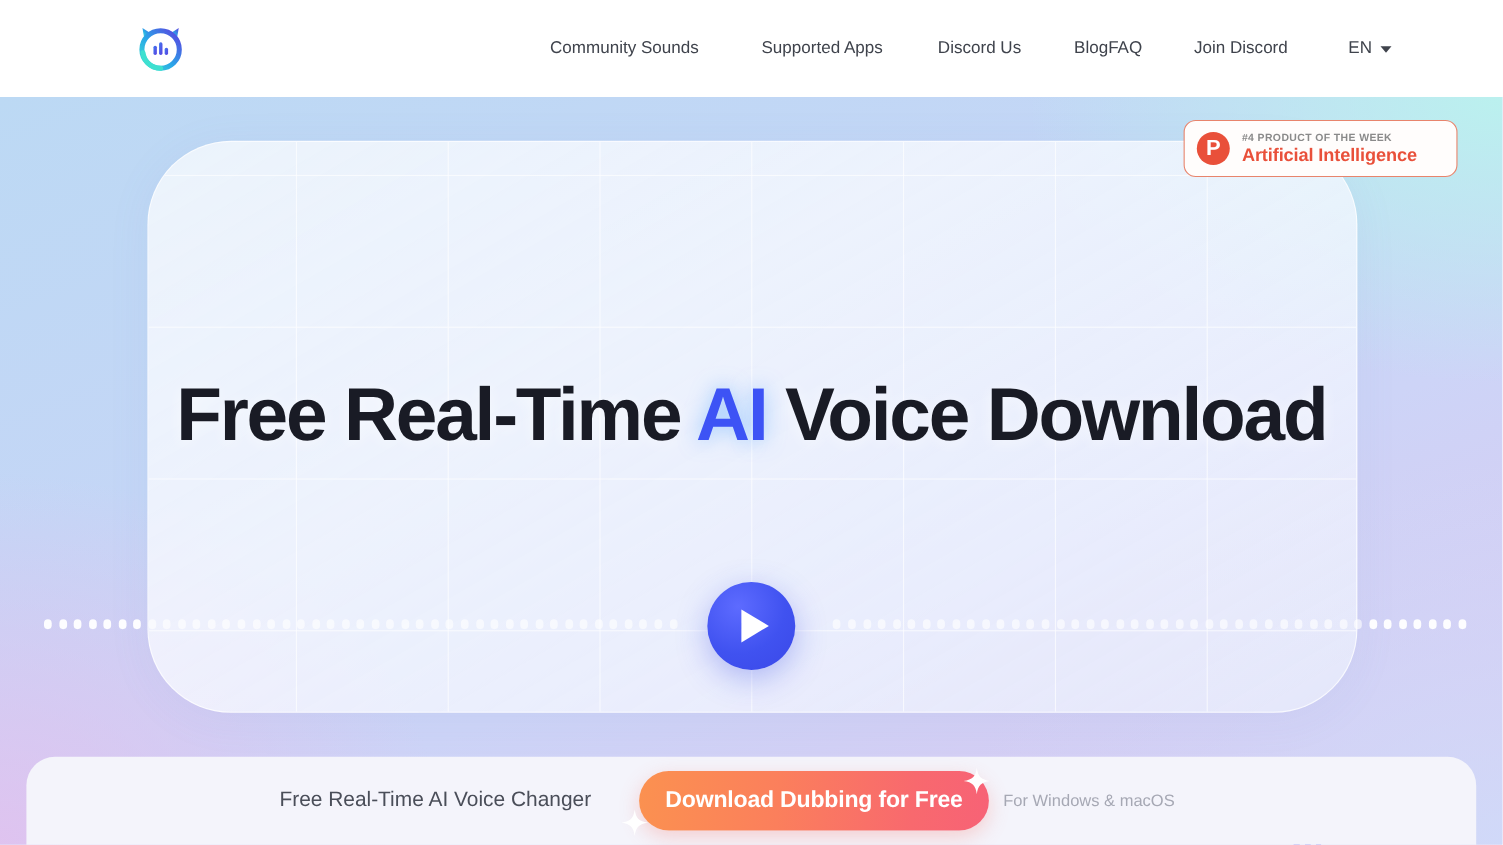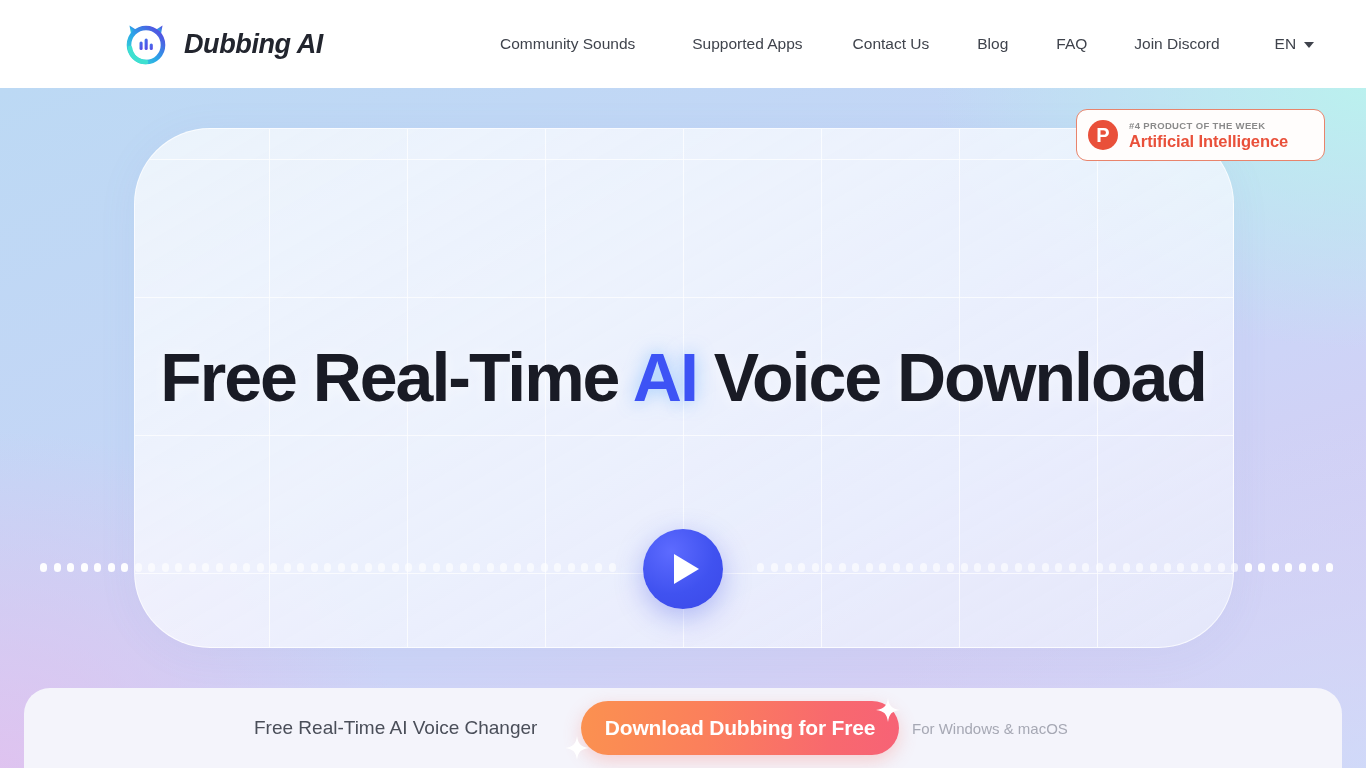--- a/index.html
+++ b/index.html
@@ -35,21 +35,21 @@
     height:88px; display:flex; align-items:center;
   }
   .nav-item {
     font-size:15.5px; color:#3f434c;
     padding:0 0; margin-right:0;
     white-space:nowrap; cursor:pointer;
   }
   .nav-gap-1 { margin-right:57px; }
   .nav-gap-2 { margin-right:50px; }
   .nav-gap-3 { margin-right:48px; }
-  .nav-gap-4 { margin-right:48px; }
+  .nav-gap-4 { }
   .nav-gap-5 { margin-right:47px; }
   .nav-gap-6 { margin-right:55px; }
   .lang {
     display:flex; align-items:center; gap:8px;
     font-size:15.5px; color:#3f434c; cursor:pointer;
   }
   .caret {
     width:0; height:0;
     border-left:5px solid transparent;
     border-right:5px solid transparent;
@@ -242,27 +242,26 @@
         <path d="M9 14 L7.5 5.5 L16 11 Z" fill="url(#catg)"></path>
         <path d="M39 14 L40.5 5.5 L32 11 Z" fill="url(#catg)"></path>
         <circle cx="24" cy="25" r="17" fill="none" stroke="url(#catg)" stroke-width="4.6"></circle>
         <path d="M8 28 a16 16 0 0 0 16 14" fill="none" stroke="#3ee0d0" stroke-width="4.6" stroke-linecap="round"></path>
         <circle cx="24" cy="25" r="12.6" fill="#ffffff"></circle>
         <rect x="17.5" y="21.5" width="3.1" height="8.5" rx="1.5" fill="url(#barg)"></rect>
         <rect x="22.6" y="18.5" width="3.1" height="11.5" rx="1.5" fill="url(#barg)"></rect>
         <rect x="27.7" y="23.5" width="3.1" height="6.5" rx="1.5" fill="url(#barg)"></rect>
       </svg>
     </div>
-    <div class="brand-name">Dubbing AI</div>
   </div>
 
   <nav class="nav">
     <div class="nav-item nav-gap-1">Community Sounds</div>
     <div class="nav-item nav-gap-2">Supported Apps</div>
-    <div class="nav-item nav-gap-3">Contact Us</div>
+    <div class="nav-item nav-gap-3">Discord Us</div>
     <div class="nav-item nav-gap-4">Blog</div>
     <div class="nav-item nav-gap-5">FAQ</div>
     <div class="nav-item nav-gap-6">Join Discord</div>
     <div class="lang">
       <span>EN</span>
       <span class="caret"></span>
     </div>
   </nav>
 
 </div>

